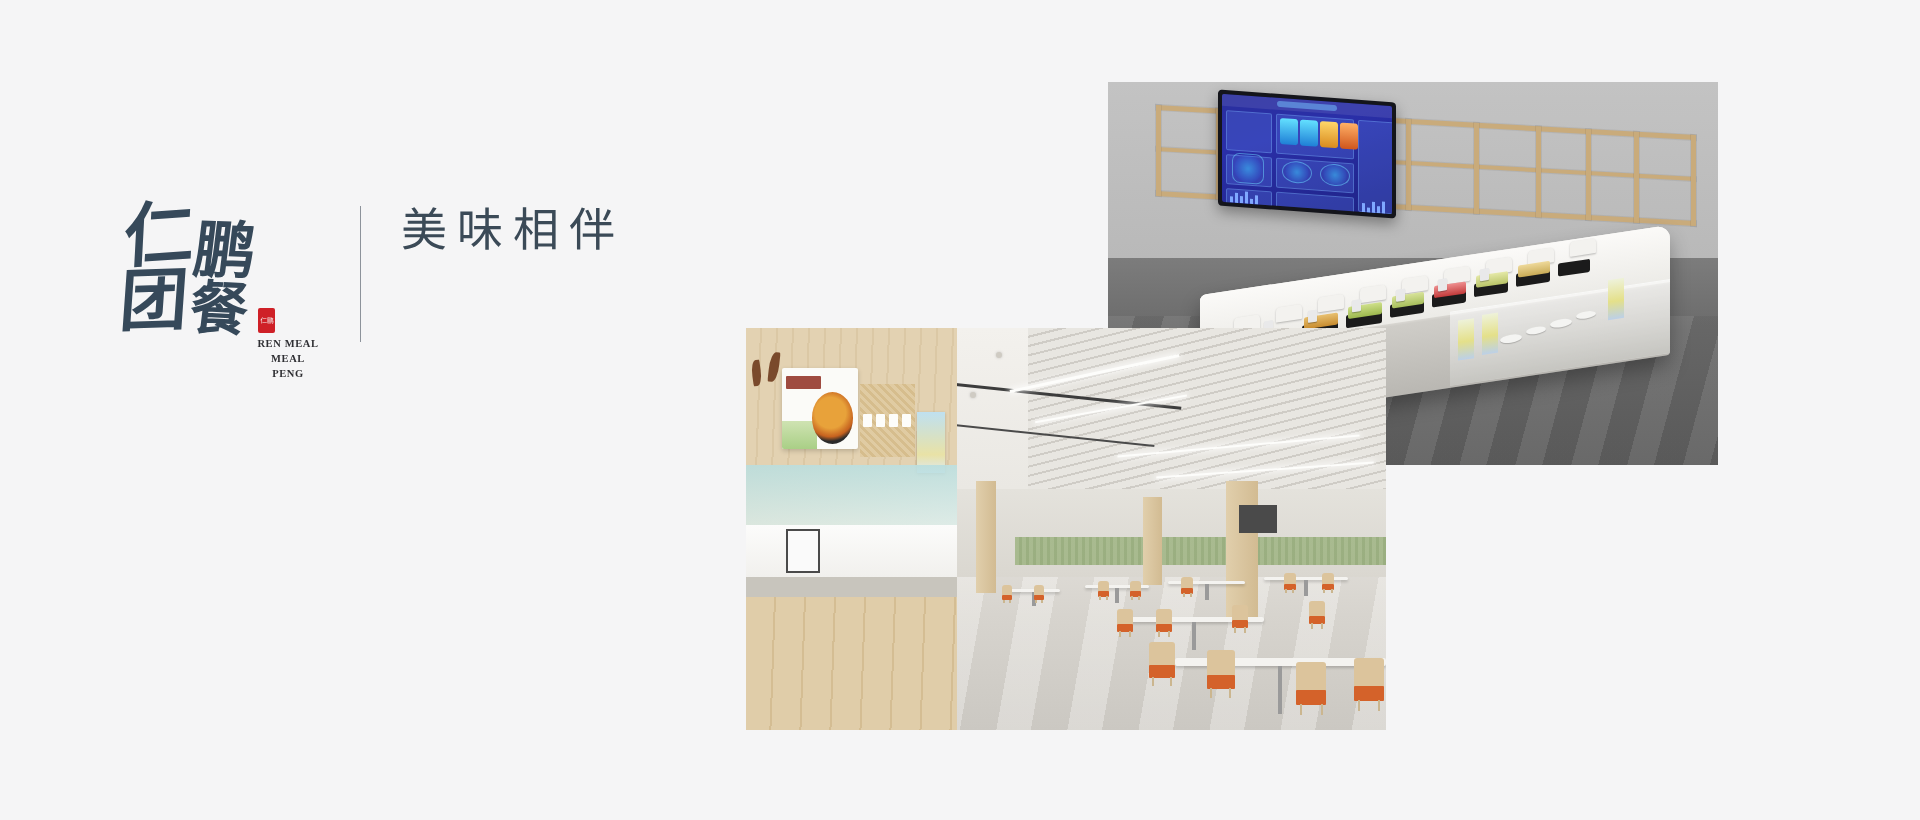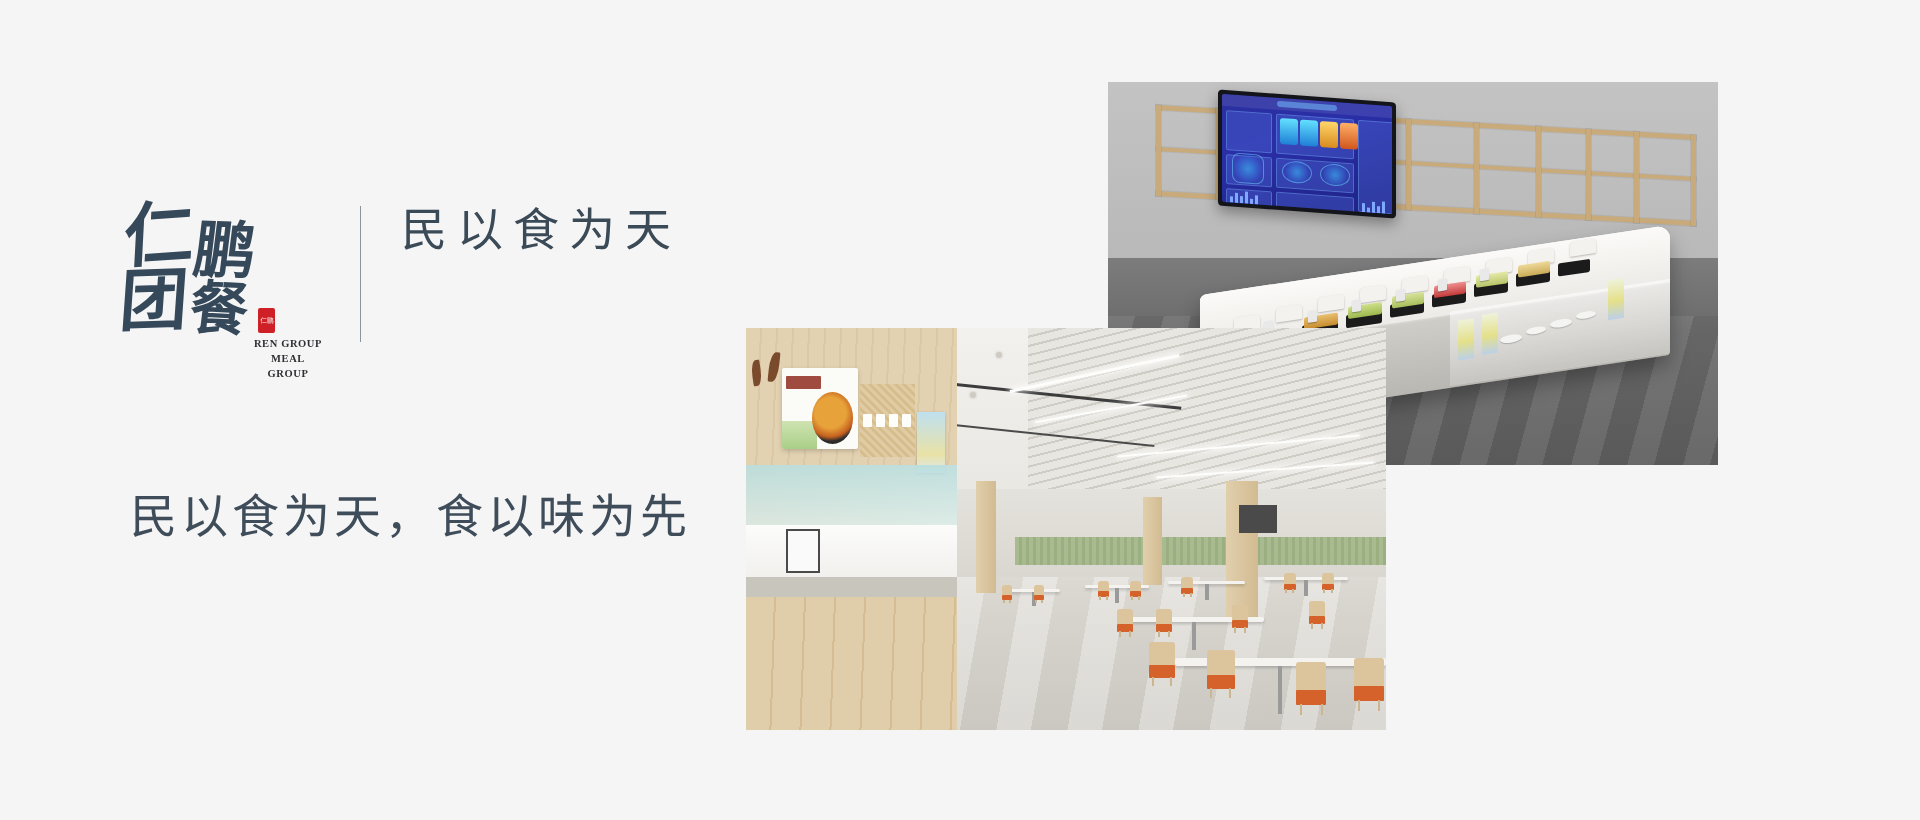--- a/index.html
+++ b/index.html
@@ -188,34 +188,33 @@
       <span class="logo-cal cal-ren">仁</span>
       <span class="logo-cal cal-peng">鹏</span>
       <span class="logo-cal cal-tuan">团</span>
       <span class="logo-cal cal-can">餐</span>
 
       <div class="seal">
         <span>仁鹏</span>
       </div>
 
       <div class="logo-en">
-        <div>REN GROUP</div>
+        <div>REN MEAL</div>
         <div>MEAL</div>
-        <div>GROUP</div>
+        <div>PENG</div>
       </div>
     </div>
 
     <div class="brand-divider"></div>
 
     <div class="brand-text">
-      <div class="brand-title">民以食为天</div>
+      <div class="brand-title">美味相伴</div>
     </div>
   </div>
 
-  <div class="tagline">民以食为天，食以味为先</div>
 
   <div class="photo render-smart">
     <div class="rs-wall"></div>
     <div class="rs-floor"></div>
 
     <div class="rs-frame">
       <i class="h1"></i>
         <i class="h2"></i>
         <i class="h3"></i>
       <i class="v" style="left:0"></i>

